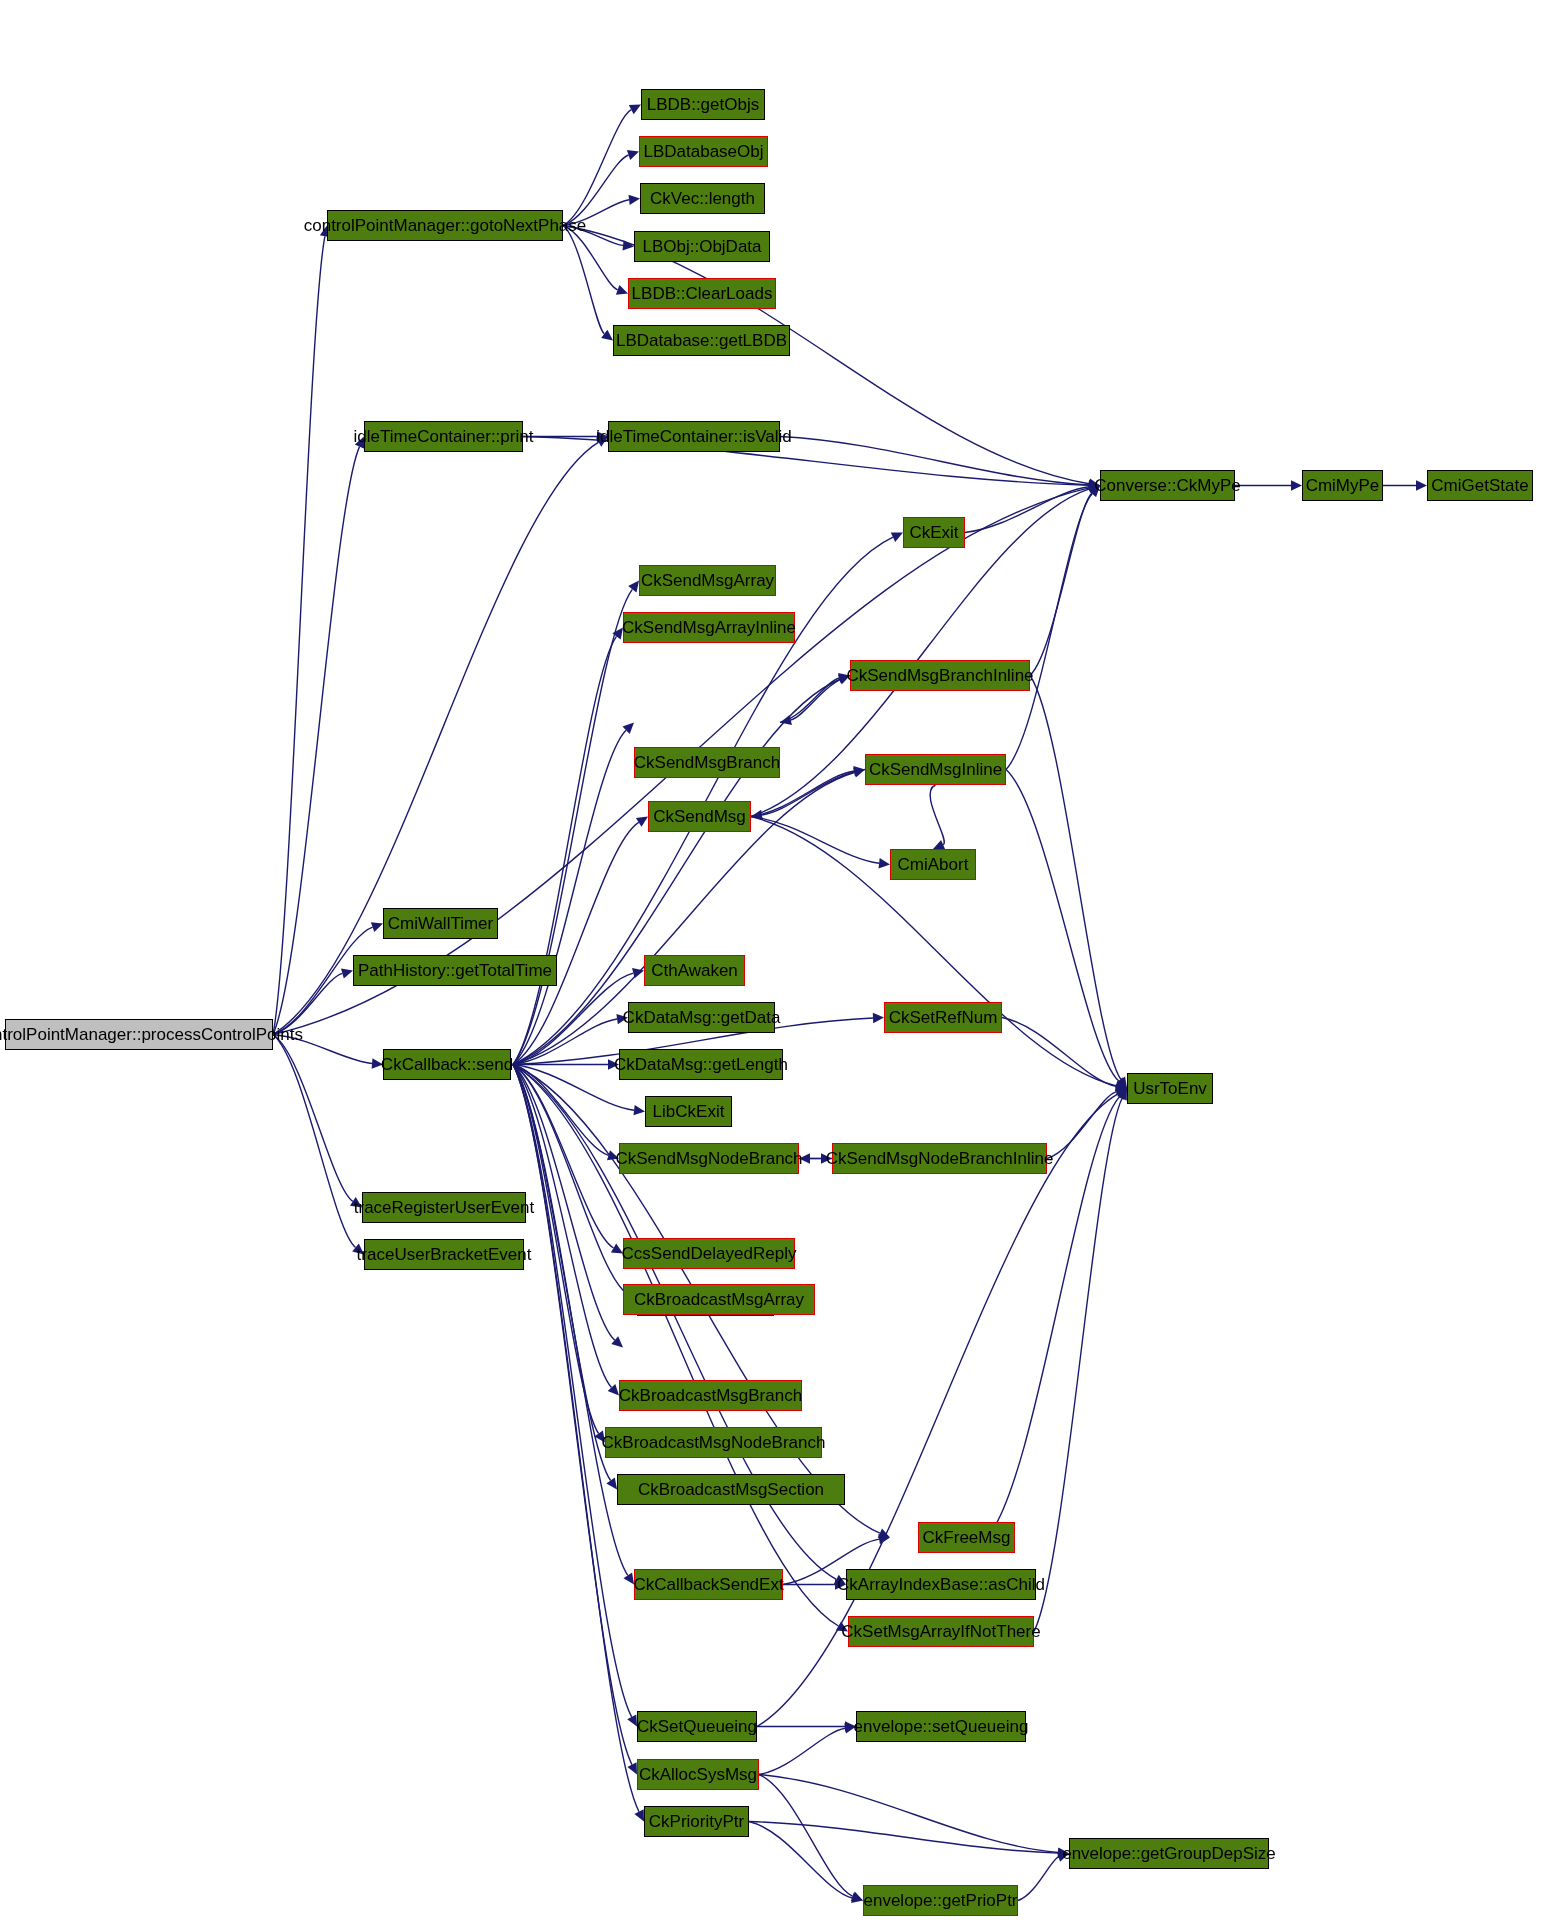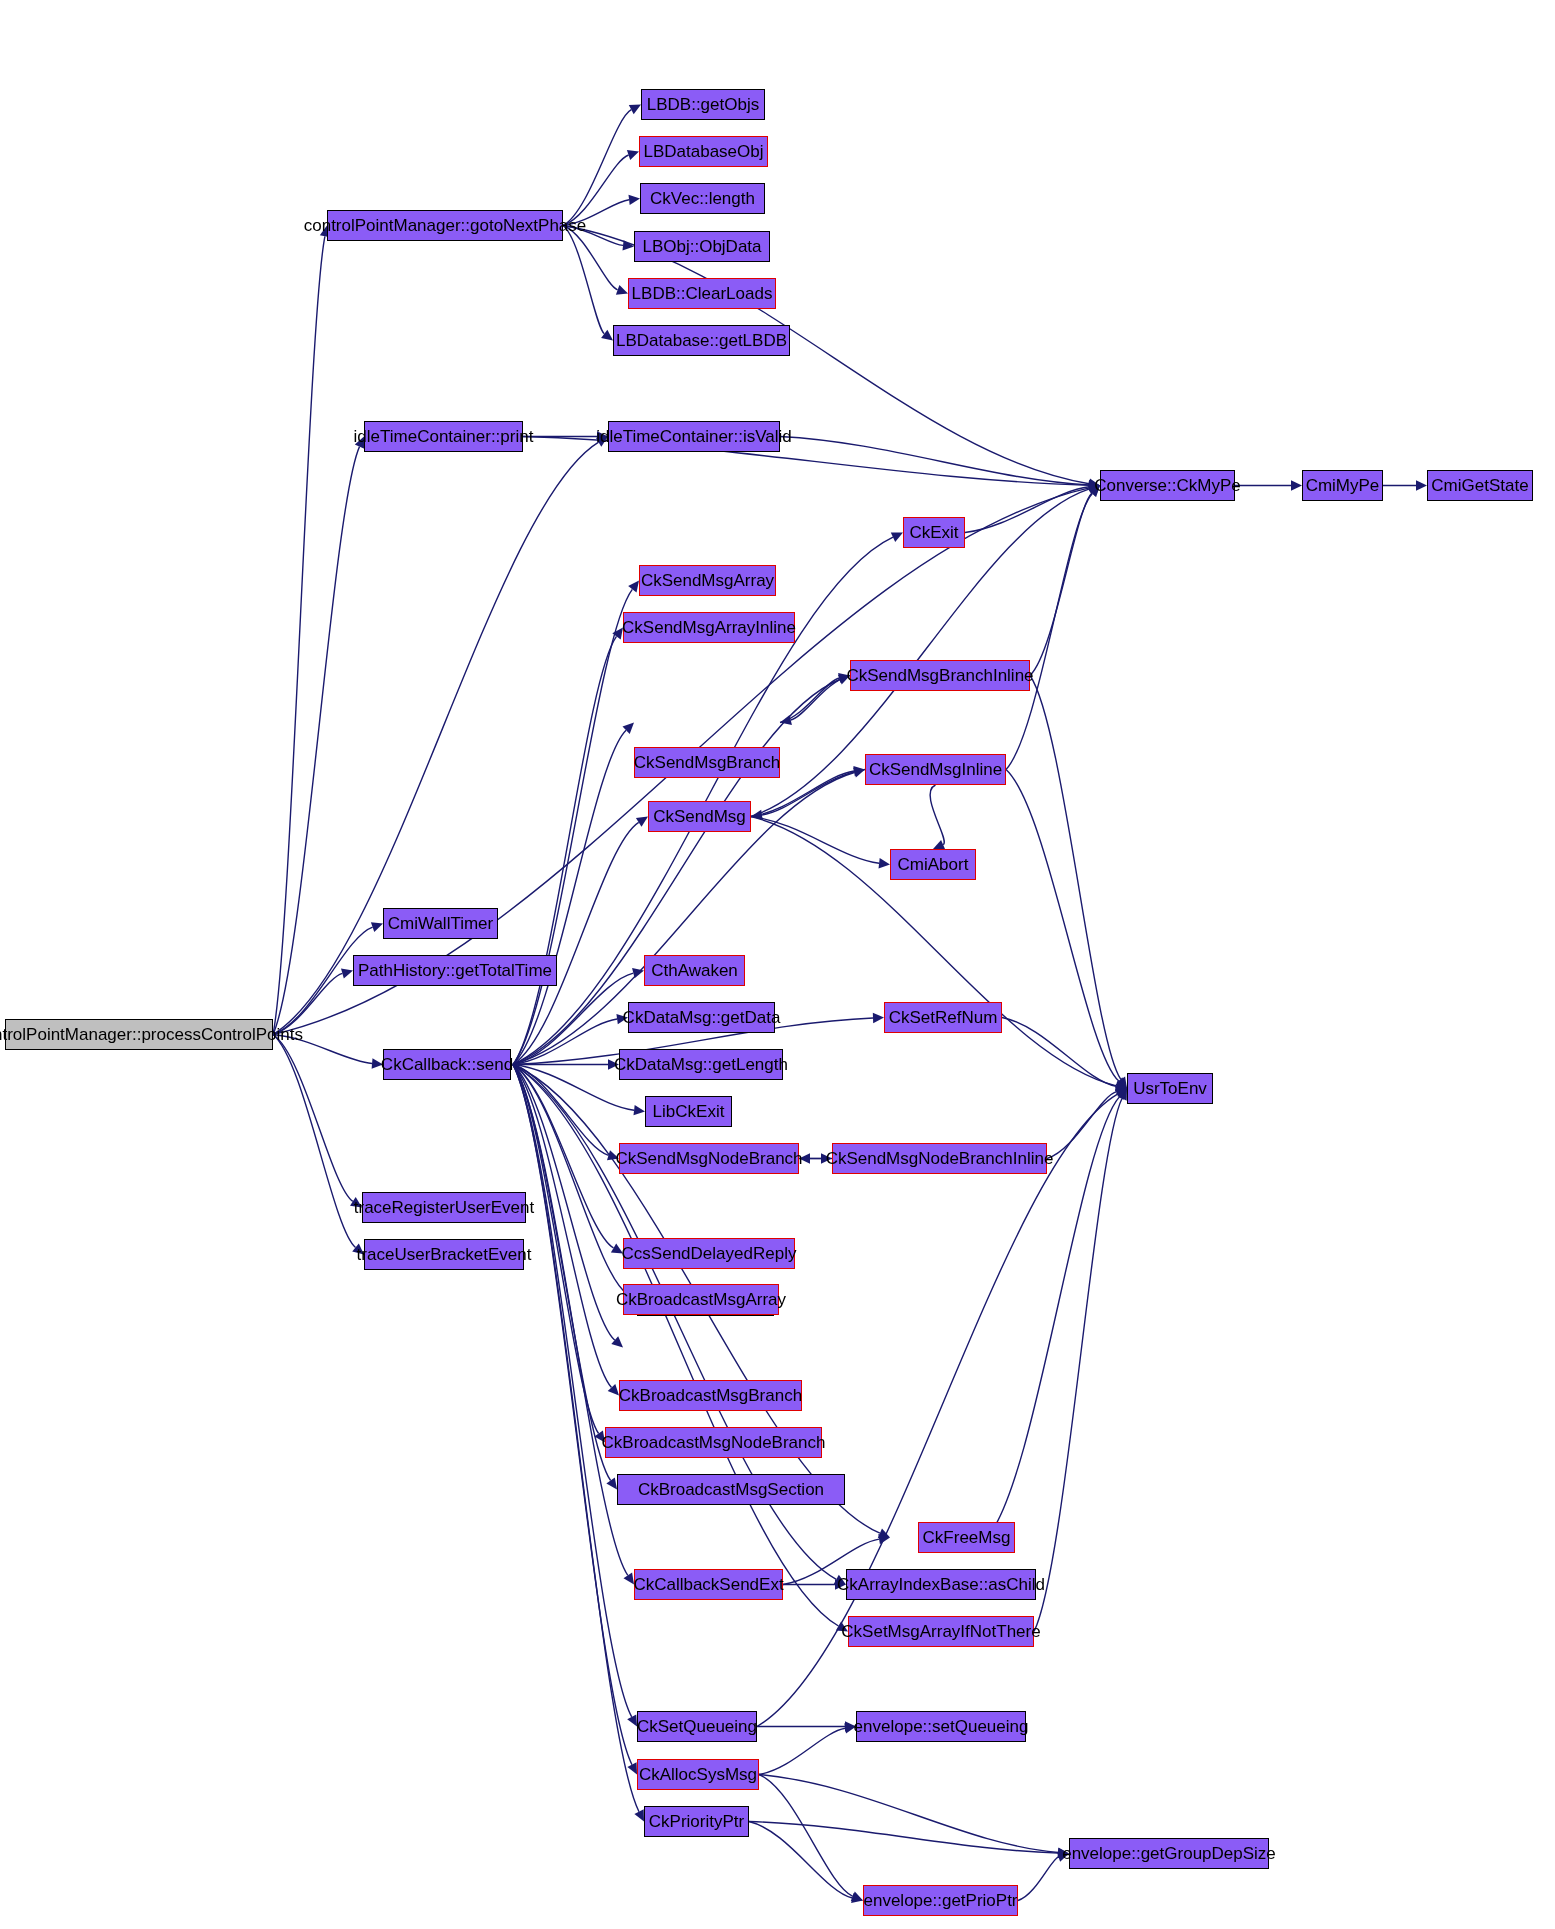--- a/index.html
+++ b/index.html
@@ -1,19 +1,19 @@
 <!DOCTYPE html>
 <html><head>
 <meta charset="utf-8">
 <style>
   html,body{margin:0;padding:0;background:#ffffff;}
   #canvas{position:relative;width:1555px;height:1929px;background:#fff;
           font-family:"Liberation Sans", sans-serif;overflow:hidden;}
   .node{position:absolute;box-sizing:border-box;border:1px solid #000;
-        background:#8b5cf6;display:flex;align-items:center;justify-content:center;
+        background:#4d7c0f;display:flex;align-items:center;justify-content:center;
         font-size:17px;color:#000;white-space:nowrap;line-height:1;height:31px;
         letter-spacing:0px;}
   .node.red{border-color:#e00000;}
   .node.root{background:#bfbfbf;border-color:#000;}
   svg.edges{position:absolute;left:0;top:0;width:1555px;height:1929px;
             pointer-events:none;}
   svg.edges path{fill:none;stroke:#1a1a6e;stroke-width:1.4;}
   svg.edges polygon{fill:#1a1a6e;stroke:none;}
 </style>
 </head>
@@ -202,21 +202,21 @@
       <div class="node red" style="left: 884px; top: 1002px; width: 118px;">CkSetRefNum</div>
       <div class="node" style="left: 628px; top: 1002px; width: 147px;">CkDataMsg::getData</div>
       <div class="node" style="left: 383px; top: 1049px; width: 128px;">CkCallback::send</div>
       <div class="node" style="left: 619px; top: 1049px; width: 164px;">CkDataMsg::getLength</div>
       <div class="node" style="left: 1127px; top: 1073px; width: 86px;">UsrToEnv</div>
       <div class="node" style="left: 645px; top: 1096px; width: 87px;">LibCkExit</div>
       <div class="node red" style="left: 619px; top: 1143px; width: 180px;">CkSendMsgNodeBranch</div>
       <div class="node red" style="left: 832px; top: 1143px; width: 215px;">CkSendMsgNodeBranchInline</div>
       <div class="node red" style="left: 623px; top: 1238px; width: 172px;">CcsSendDelayedReply</div>
       <div class="node" style="left: 637px; top: 1285px; width: 137px;">CkDataMsg::check</div>
-      <div class="node red" style="left: 623px; top: 1284px; width: 156px;">CkBroadcastMsgArray</div>
+      <div class="node red" style="left: 623px; top: 1284px; width: 192px;">CkBroadcastMsgArray</div>
       <div class="node red" style="left: 619px; top: 1380px; width: 183px;">CkBroadcastMsgBranch</div>
       <div class="node red" style="left: 605px; top: 1427px; width: 217px;">CkBroadcastMsgNodeBranch</div>
       <div class="node" style="left: 617px; top: 1474px; width: 228px;">CkBroadcastMsgSection</div>
       <div class="node red" style="left: 890px; top: 1522px; width: 97px; margin-left: 28px;">CkFreeMsg</div>
       <div class="node red" style="left: 634px; top: 1569px; width: 149px;">CkCallbackSendExt</div>
       <div class="node" style="left: 846px; top: 1569px; width: 190px;">CkArrayIndexBase::asChild</div>
       <div class="node red" style="left: 848px; top: 1616px; width: 186px;">CkSetMsgArrayIfNotThere</div>
       <div class="node" style="left: 637px; top: 1711px; width: 120px;">CkSetQueueing</div>
       <div class="node" style="left: 856px; top: 1711px; width: 170px;">envelope::setQueueing</div>
       <div class="node red" style="left: 637px; top: 1759px; width: 122px;">CkAllocSysMsg</div>

